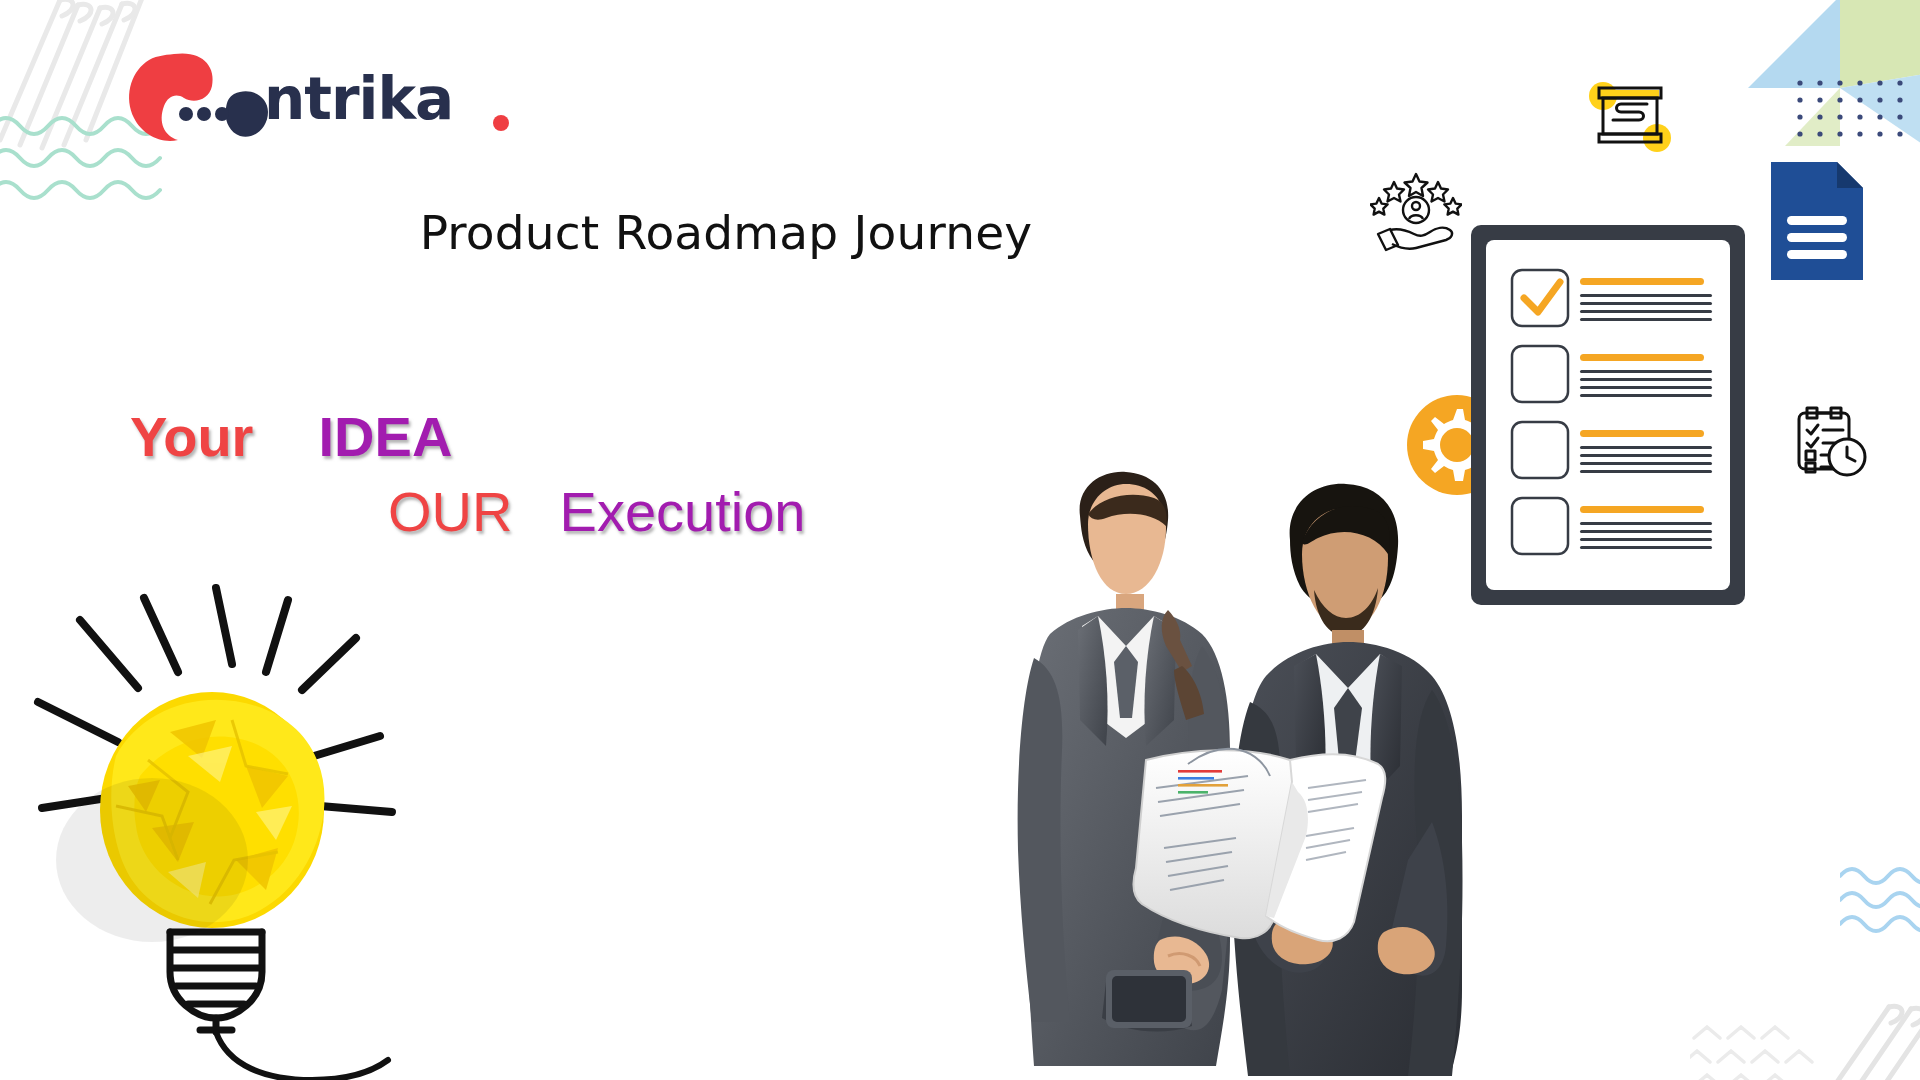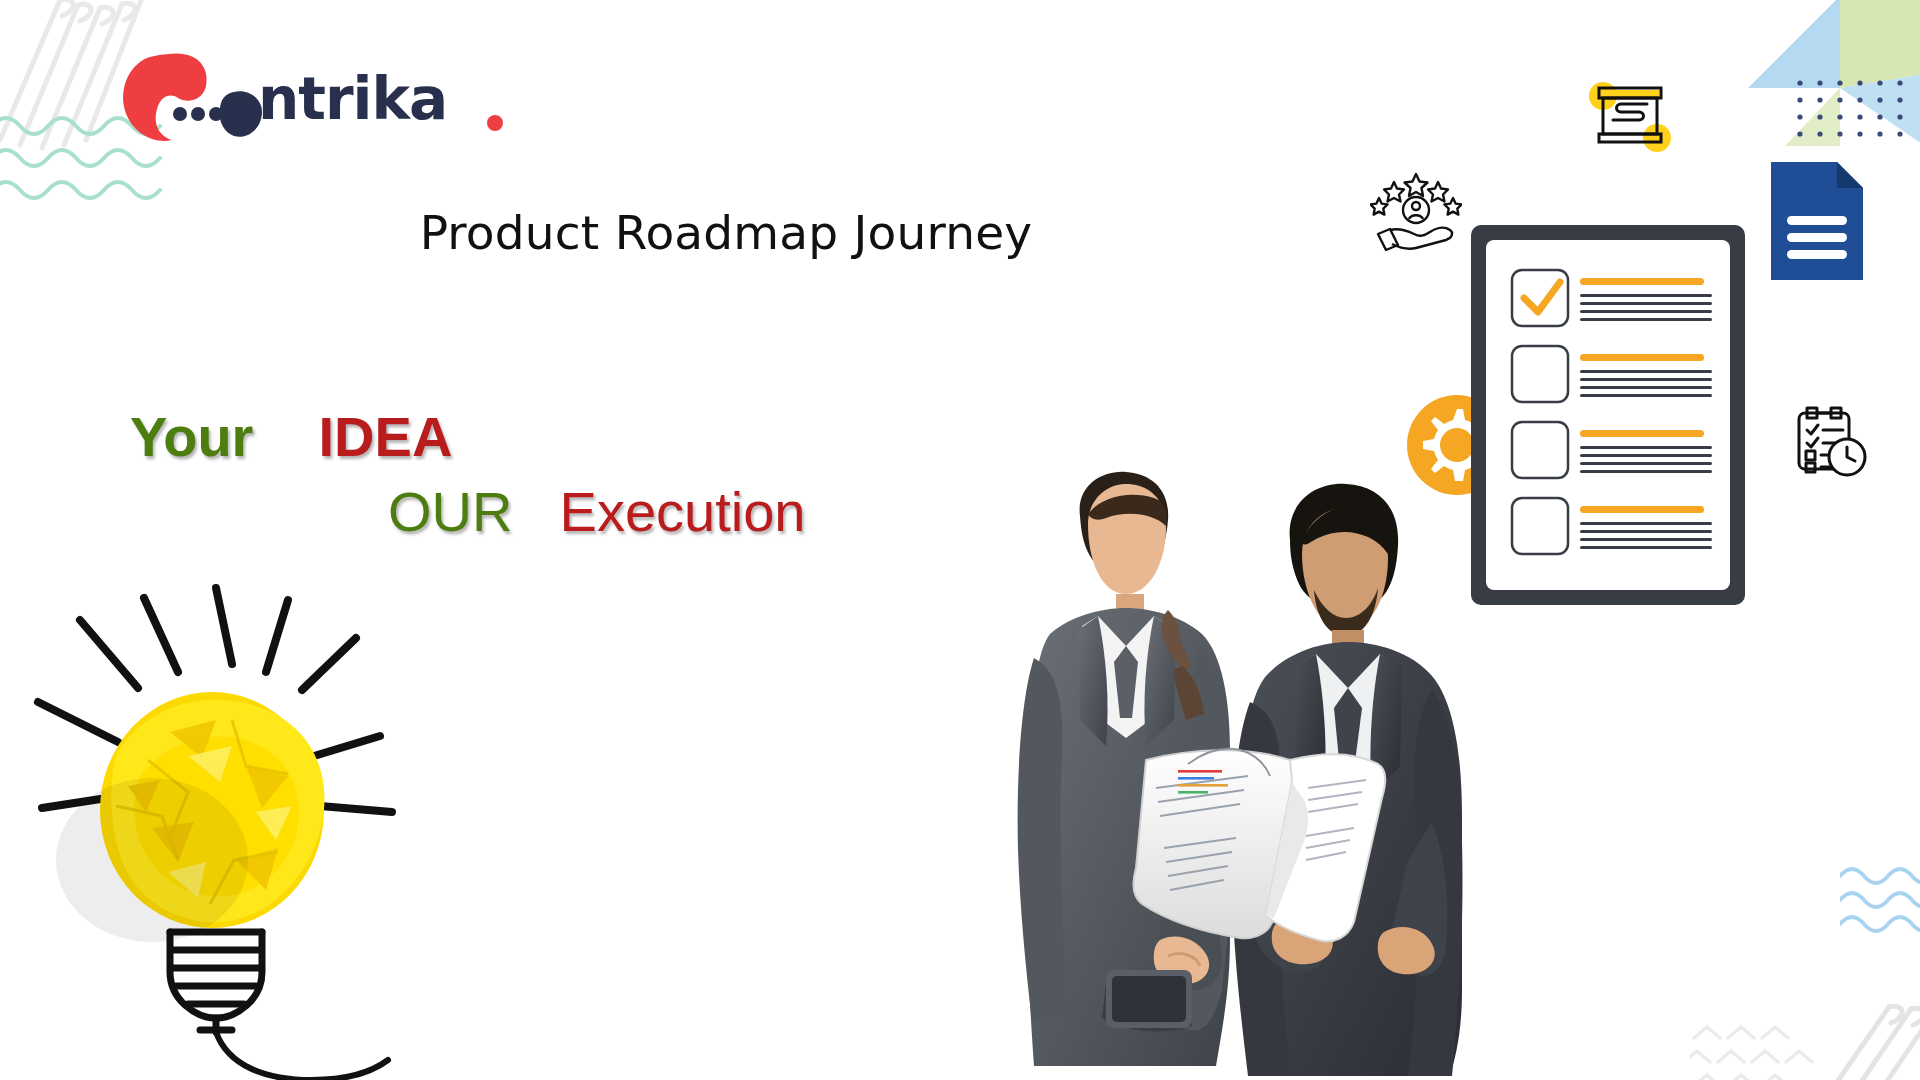--- a/index.html
+++ b/index.html
@@ -8,21 +8,21 @@
     background:#ffffff;
     font-family:"Liberation Sans", sans-serif;
   }
   .stage{position:absolute;inset:0;overflow:hidden;background:#fff;}
   .abs{position:absolute;}
 
   
   .deco{pointer-events:none;}
 
   
-  .logo-wrap{left:110px;top:48px;width:320px;height:96px;text-decoration:underline;}
+  .logo-wrap{left:116px;top:48px;width:320px;height:96px;text-decoration:underline;}
   .logo-text{
     position:absolute;left:148px;top:22px;
     font-size:58px;font-weight:600;color:#28304d;
     letter-spacing:-1px;line-height:1;
     font-family:"DejaVu Sans", sans-serif;
   }
 
   
   .page-title{
     left:276px;top:205px;width:900px;
@@ -36,22 +36,22 @@
     font-size:56px;font-weight:bold;line-height:1.05;
     white-space:nowrap;
     text-shadow:2px 3px 3px rgba(120,120,120,.55);
   }
   .headline2{
     left:388px;top:483px;
     font-size:56px;font-weight:normal;line-height:1.05;
     white-space:nowrap;
     text-shadow:2px 3px 3px rgba(120,120,120,.55);
   }
-  .hl-dark{color:#4d7c0f;}
-  .hl-blue{color:#b91c1c;}
+  .hl-dark{color:#ef4444;}
+  .hl-blue{color:#a21caf;}
 
   
   .photo{left:930px;top:470px;width:640px;height:610px;}
 
   
   .checklist{left:1468px;top:222px;width:280px;height:386px;}
 
   
   .bulb{left:20px;top:560px;width:420px;height:520px;}
 </style>

